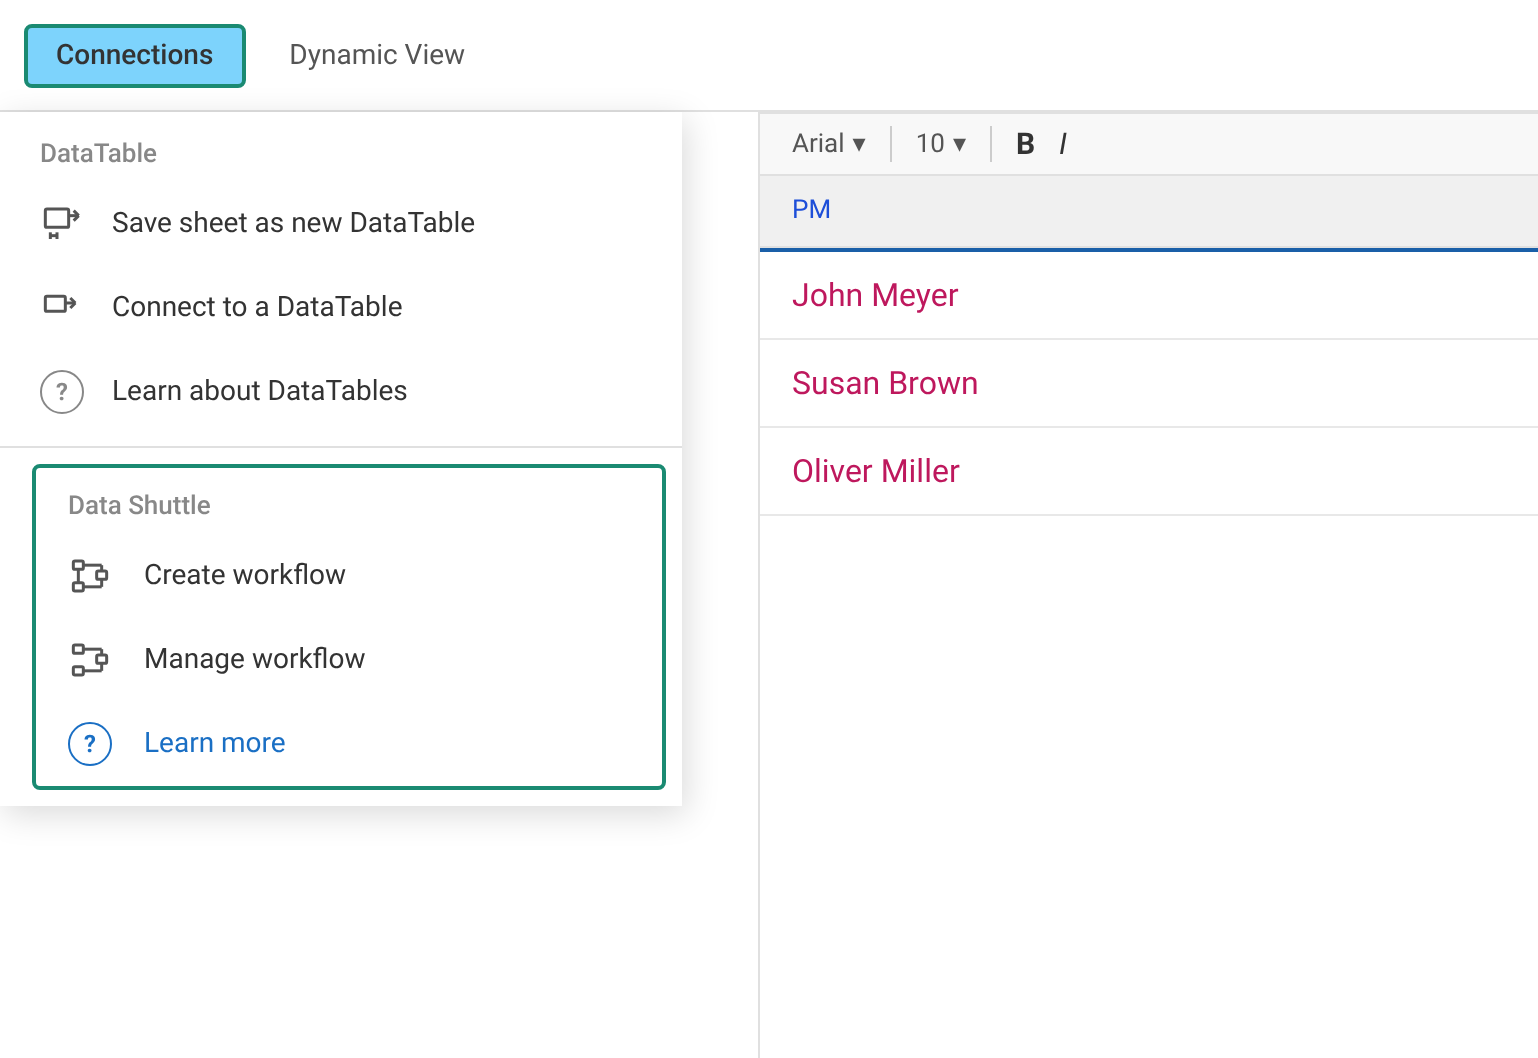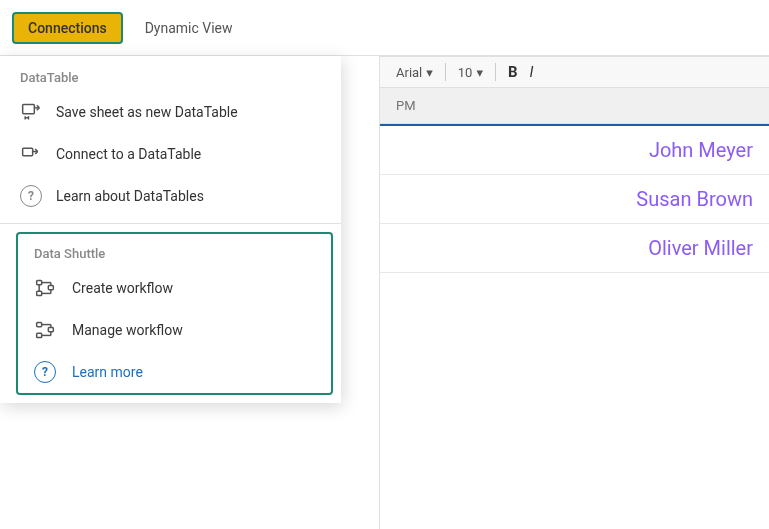--- a/index.html
+++ b/index.html
@@ -27,21 +27,21 @@
     }
 
     .tab-connections {
       border: 2px solid #1a8a72;
       border-radius: 4px;
       padding: 6px 14px;
       font-size: 14px;
       font-weight: 500;
       color: #333;
       cursor: pointer;
-      background: #eab308;
+      background: #7dd3fc;
     }
 
     .tab-dynamic {
       padding: 6px 14px;
       font-size: 14px;
       color: #555;
       cursor: pointer;
     }
 
     
@@ -122,37 +122,36 @@
     .format-italic {
       font-style: italic;
       font-size: 15px;
       color: #333;
     }
 
     
     .timestamp-area {
       padding: 10px 16px;
       font-size: 13px;
-      color: #737373;
+      color: #1d4ed8;
       border-bottom: 1px solid #e0e0e0;
       background: #f0f0f0;
     }
 
     
     .dropdown-list {
       border-top: 2px solid #1a5fa8;
     }
 
     .dropdown-item {
       padding: 12px 16px;
-      font-size: 20px;
-      color: #8b5cf6;
+      font-size: 16px;
+      color: #be185d;
       border-bottom: 1px solid #e8e8e8;
       cursor: pointer;
-      text-align: right;
     }
 
     
     .menu-overlay {
       position: absolute;
       top: 56px;
       left: 0;
       width: 341px;
       background: #fff;
       box-shadow: 2px 4px 16px rgba(0,0,0,0.15);

